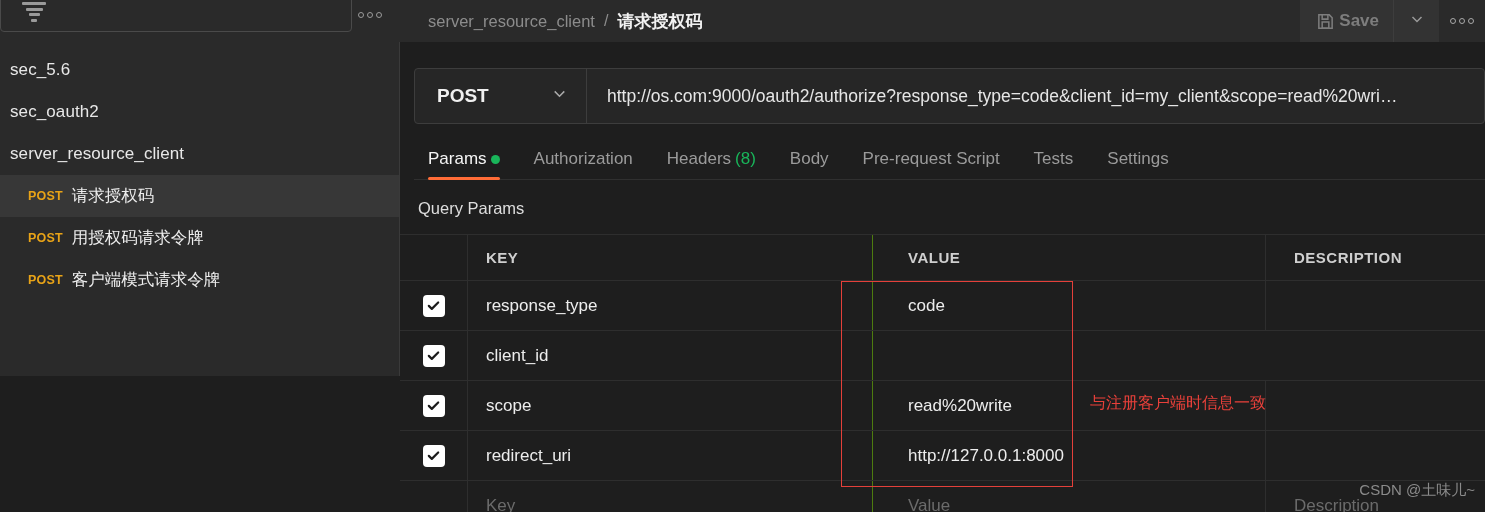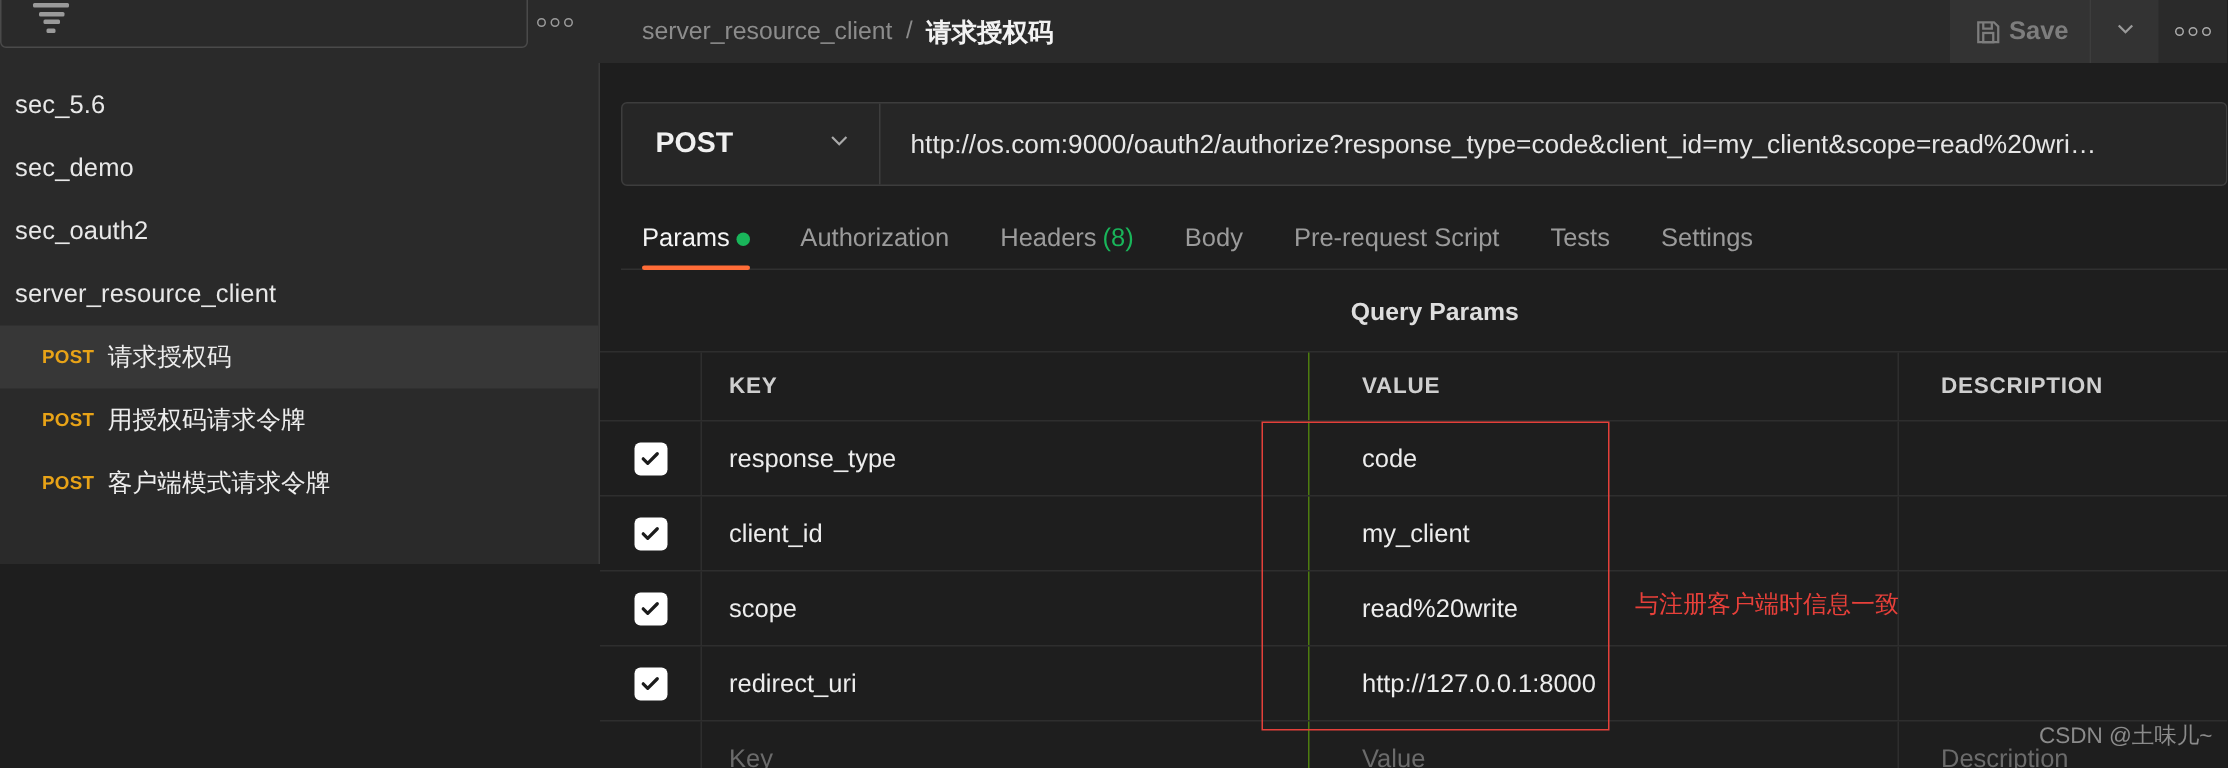--- a/index.html
+++ b/index.html
@@ -152,22 +152,22 @@
     height: 3px; background: #ff6c37; border-radius: 2px;
   }
   .greendot {
     width: 9px; height: 9px; border-radius: 50%;
     background: #19b55a; display: block;
   }
   .cnt { color: #19b55a; }
 
   
   .sect {
-    margin-left: 28px; margin-top: 19px;
-    color: #dedede; font-size: 16.5px; font-weight: 700; text-align: center;
+    margin-left: 18px; margin-top: 19px;
+    color: #dedede; font-size: 16.5px; font-weight: 400;
   }
 
   
   .tbl { margin-top: 16px; width: 1085px; margin-left: 0; }
   .trow { display: flex; height: 50px; border-top: 1px solid #2e2e2e; }
   .trow:first-child { border-top: 1px solid #2e2e2e; }
   .c-chk { width: 68px; border-right: 1px solid #2e2e2e; display:flex; align-items:center; justify-content:center; }
   .c-key { width: 405px; border-right: 1px solid #4d7c0f; display:flex; align-items:center; padding-left: 18px; }
   .c-val { width: 393px; border-right: 1px solid #2e2e2e; display:flex; align-items:center; padding-left: 35px; }
   .c-desc { flex: 1 1 auto; display:flex; align-items:center; padding-left: 28px; }
@@ -220,23 +220,20 @@
           <span></span>
           <span></span>
       </div>
     </div>
 
     <div class="sb-list">
       <div class="coll">
         <span>sec_5.6</span>
       </div>
       <div class="coll">
-        <span>sec_demo</span>
-      </div>
-      <div class="coll">
         <span>sec_oauth2</span>
       </div>
       <div class="coll">
         <span>server_resource_client</span>
       </div>
 
       <div class="req sel">
         <span class="m">POST</span>
         <span class="nm">请求授权码</span>
       </div>
@@ -358,23 +355,20 @@
         <div class="c-chk">
           <div class="chk">
             <svg width="15" height="15" viewBox="0 0 16 16" fill="none" stroke="#1b1b1b" stroke-width="2.3" stroke-linecap="round" stroke-linejoin="round">
                 <path d="M3 8.4l3.2 3.2L13 4.8"></path>
               </svg>
           </div>
         </div>
         <div class="c-key">
           <span class="cellv">client_id</span>
         </div>
-        <div class="c-val">
-          <span class="cellv">my_client</span>
-        </div>
         <div class="c-desc">
           <span class="cellv"></span>
         </div>
       </div>
 
       <div class="trow">
         <div class="c-chk">
           <div class="chk">
             <svg width="15" height="15" viewBox="0 0 16 16" fill="none" stroke="#1b1b1b" stroke-width="2.3" stroke-linecap="round" stroke-linejoin="round">
                 <path d="M3 8.4l3.2 3.2L13 4.8"></path>

